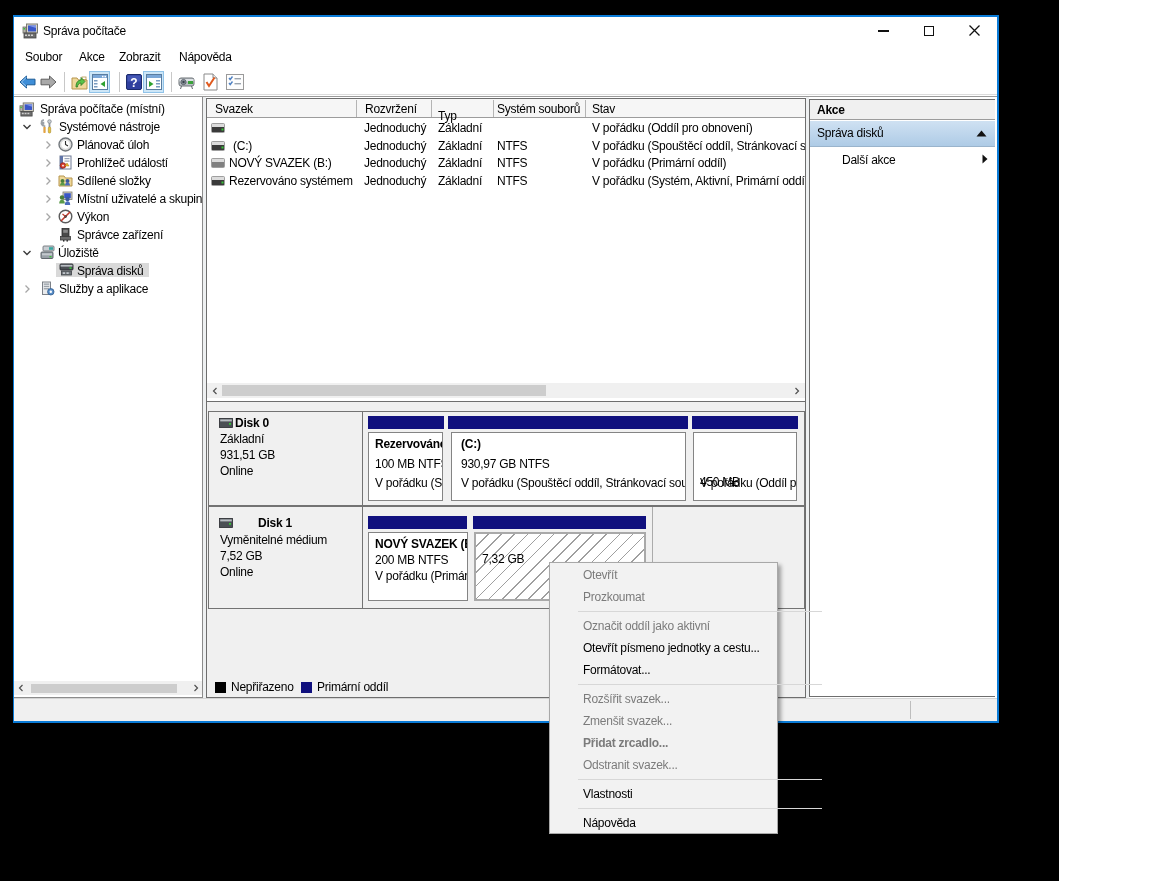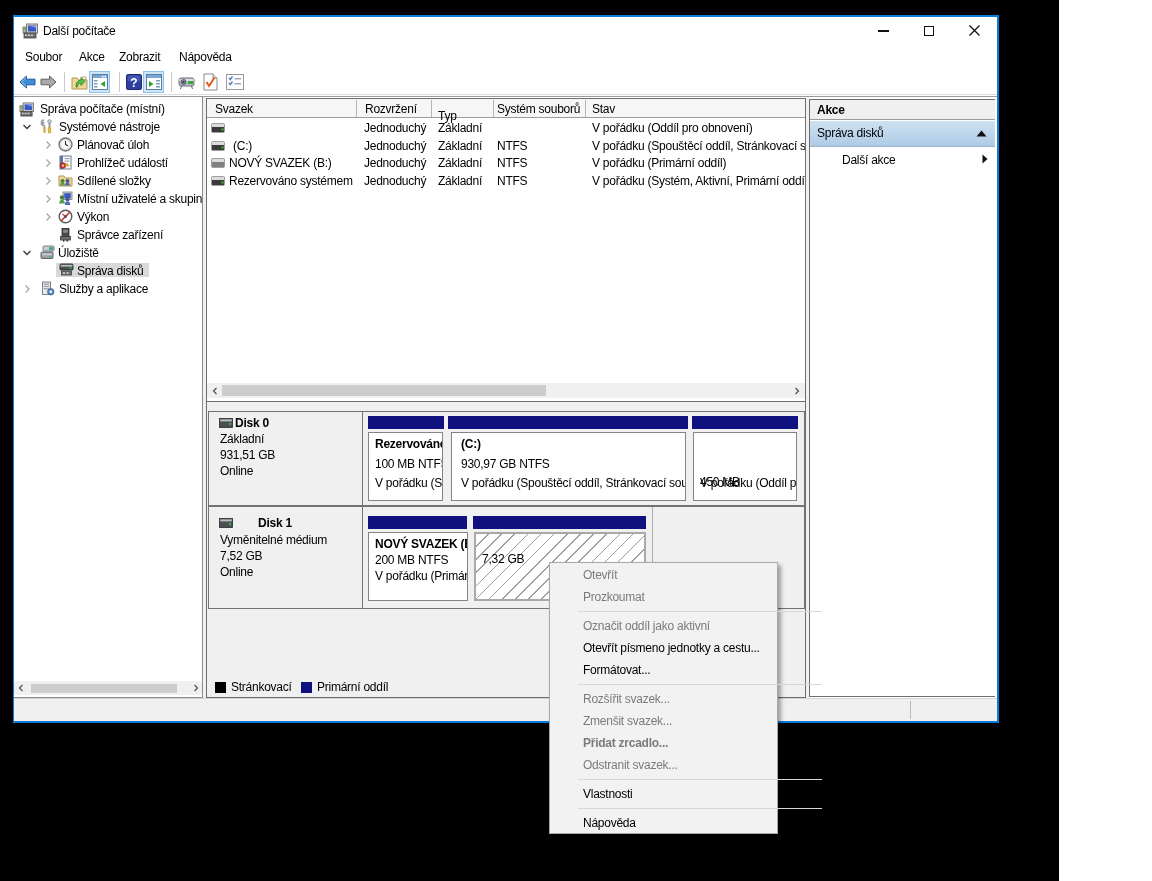--- a/index.html
+++ b/index.html
@@ -24,21 +24,21 @@
     <rect x="6" y="2.5" width="8" height="6" fill="#3a57c8"></rect>
     <path d="M6 2.5 L14 2.5 L14 5 Z" fill="#7e96e8"></path>
     <rect x="1" y="4" width="3" height="6" fill="#b8b4ac" stroke="#6e6e66" stroke-width="0.8"></rect>
     <rect x="1.5" y="5" width="1.5" height="1.5" fill="#35c435"></rect>
     <rect x="2" y="10" width="12" height="5" fill="#6d6d6d" stroke="#454545" stroke-width="0.8"></rect>
     <rect x="3" y="11.5" width="2" height="1.5" fill="#cfcfcf"></rect>
     <rect x="6" y="11.5" width="2" height="1.5" fill="#cfcfcf"></rect>
     <rect x="9" y="11.5" width="2" height="1.5" fill="#cfcfcf"></rect>
   </svg>
 </div>
-<div class="txt" style="left:43px; top:24px; line-height:15px;">Další počítače</div>
+<div class="txt" style="left:43px; top:24px; line-height:15px;">Správa počítače</div>
 <div class="abs" style="left:878px; top:30px; width:11px; height:1.5px; background:#111;"></div>
 <div class="abs" style="left:924px; top:26px; width:10px; height:10px; border:1.4px solid #111;"></div>
 <div class="abs" style="left:969px; top:25px; width:11px; height:11px;">
   <svg width="11" height="11" viewBox="0 0 11 11">
     <path d="M0.5 0.5 L10.5 10.5 M10.5 0.5 L0.5 10.5" stroke="#111" stroke-width="1.3"></path>
   </svg>
 </div>
 
 <div class="txt" style="left:25px; top:50px; line-height:15px;">Soubor</div>
 <div class="txt" style="left:79px; top:50px; line-height:15px;">Akce</div>
@@ -371,21 +371,21 @@
     <div class="txt" style="left:6px; top:20px;">200 MB NTFS</div>
     <div class="txt" style="left:6px; top:36px;">V pořádku (Primární oddíl)</div>
   </div>
   <div class="abs" style="left:267px; top:433px; width:172px; height:69px; border:2px solid #a9a9a9; overflow:hidden;
        background:repeating-linear-gradient(135deg, #fff 0px, #fff 8.2px, #9f9f9f 8.2px, #9f9f9f 9.3px);">
     <div class="txt" style="left:6px; top:18px;">7,32 GB</div>
   </div>
   <div class="abs" style="left:445px; top:408px; width:1px; height:101px; background:#ababab;"></div>
 
   <div class="abs" style="left:8px; top:583px; width:11px; height:11px; background:#000;"></div>
-  <div class="txt" style="left:24px; top:581px;">Stránkovací</div>
+  <div class="txt" style="left:24px; top:581px;">Nepřiřazeno</div>
   <div class="abs" style="left:94px; top:583px; width:11px; height:11px; background:#10107e;"></div>
   <div class="txt" style="left:110px; top:581px;">Primární oddíl</div>
 </div>
 
 <div id="akce" class="abs" style="left:809px; top:99px; width:186px; height:598px; background:#fff; border:1px solid #6e6e6e; border-right:none;">
   <div class="abs" style="left:0; top:0; width:185px; height:20px; background:#f0f0f0; border-bottom:1px solid #9c9c9c;"></div>
   <div class="txt b" style="left:7px; top:3px;">Akce</div>
   <div class="abs" style="left:0; top:21px; width:185px; height:26px; background:linear-gradient(#cfe1f2,#aecbe6); border-bottom:1px solid #9ab4cc;"></div>
   <div class="txt" style="left:7px; top:26px;">Správa disků</div>
   <svg class="abs" style="left:166px; top:30px;" width="11" height="7" viewBox="0 0 11 7">

